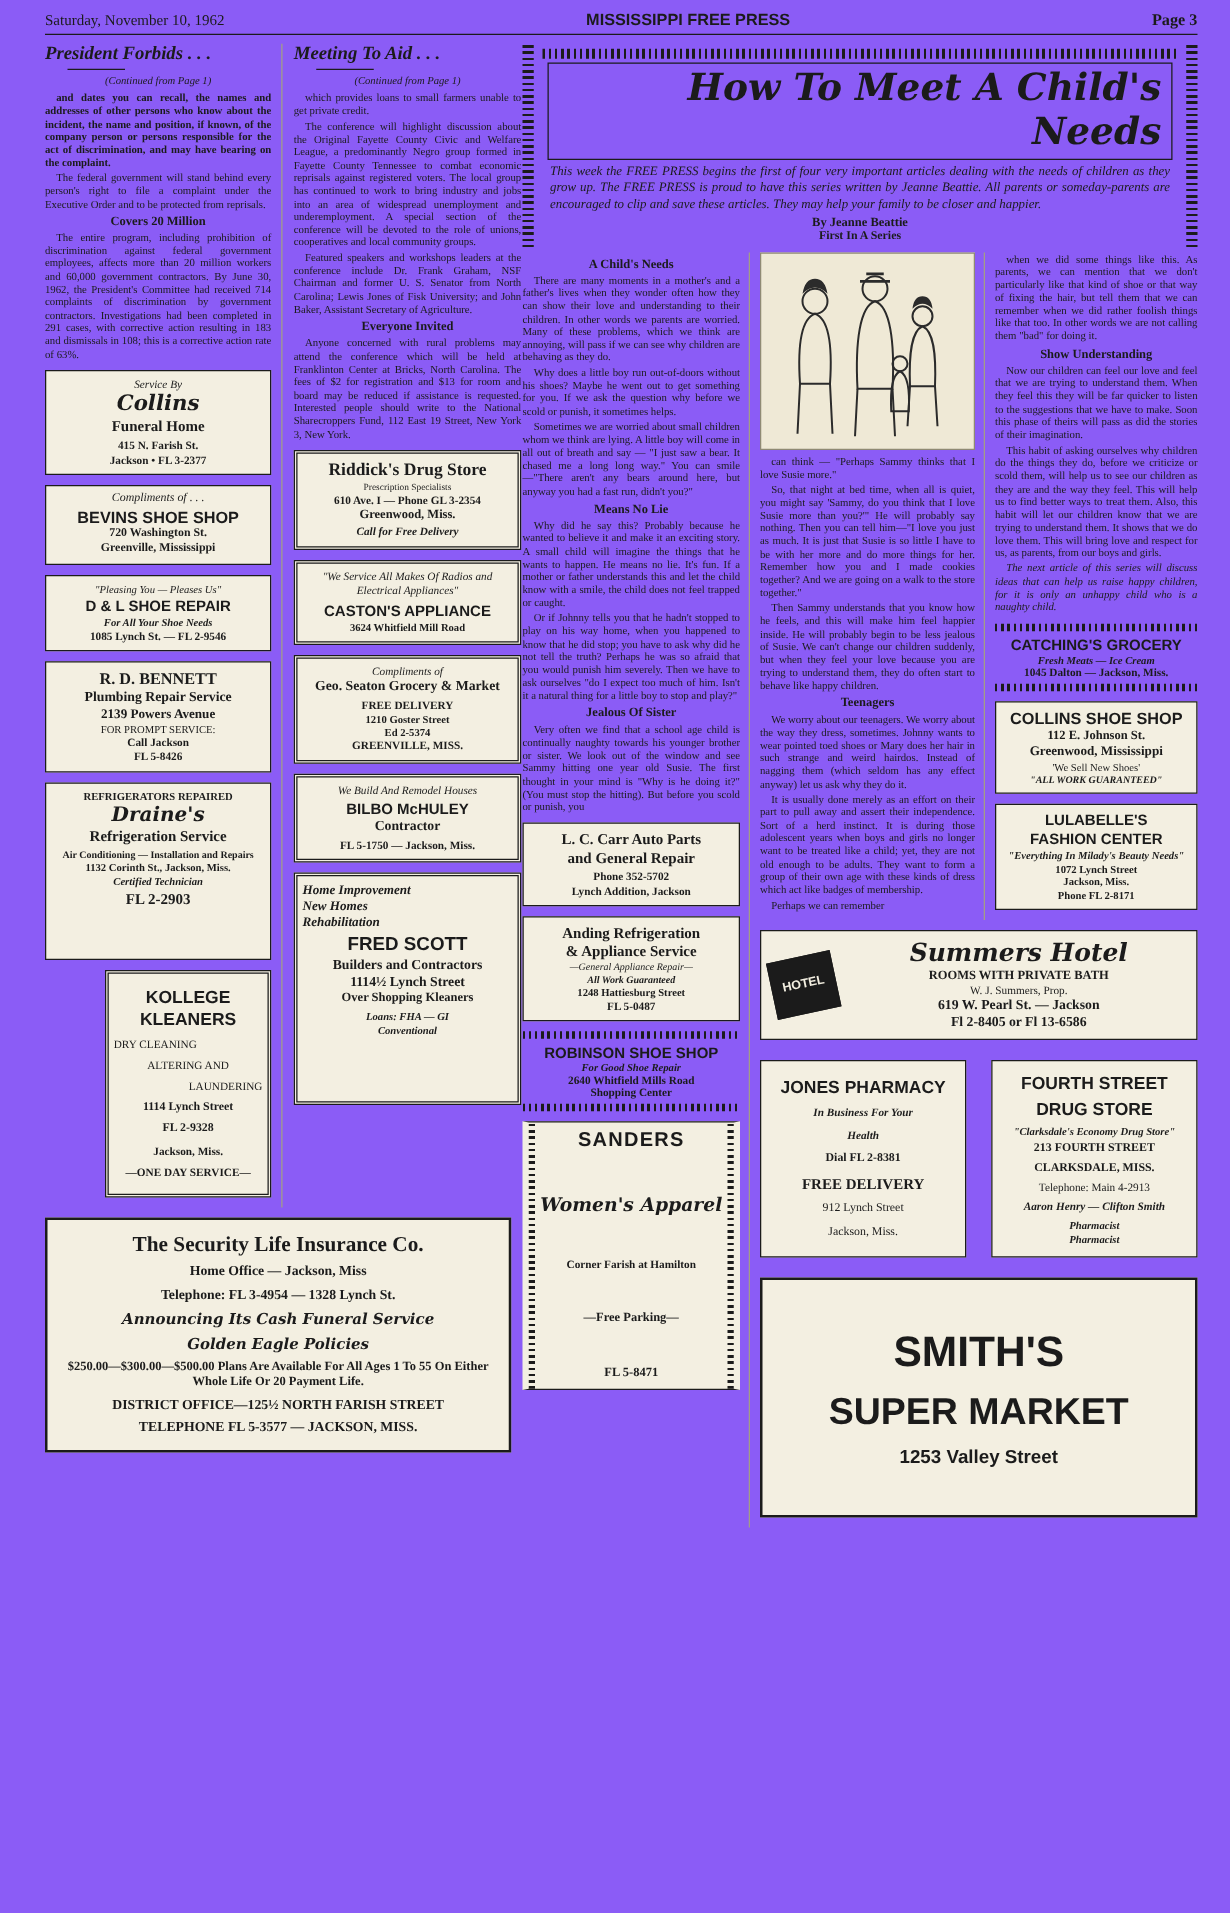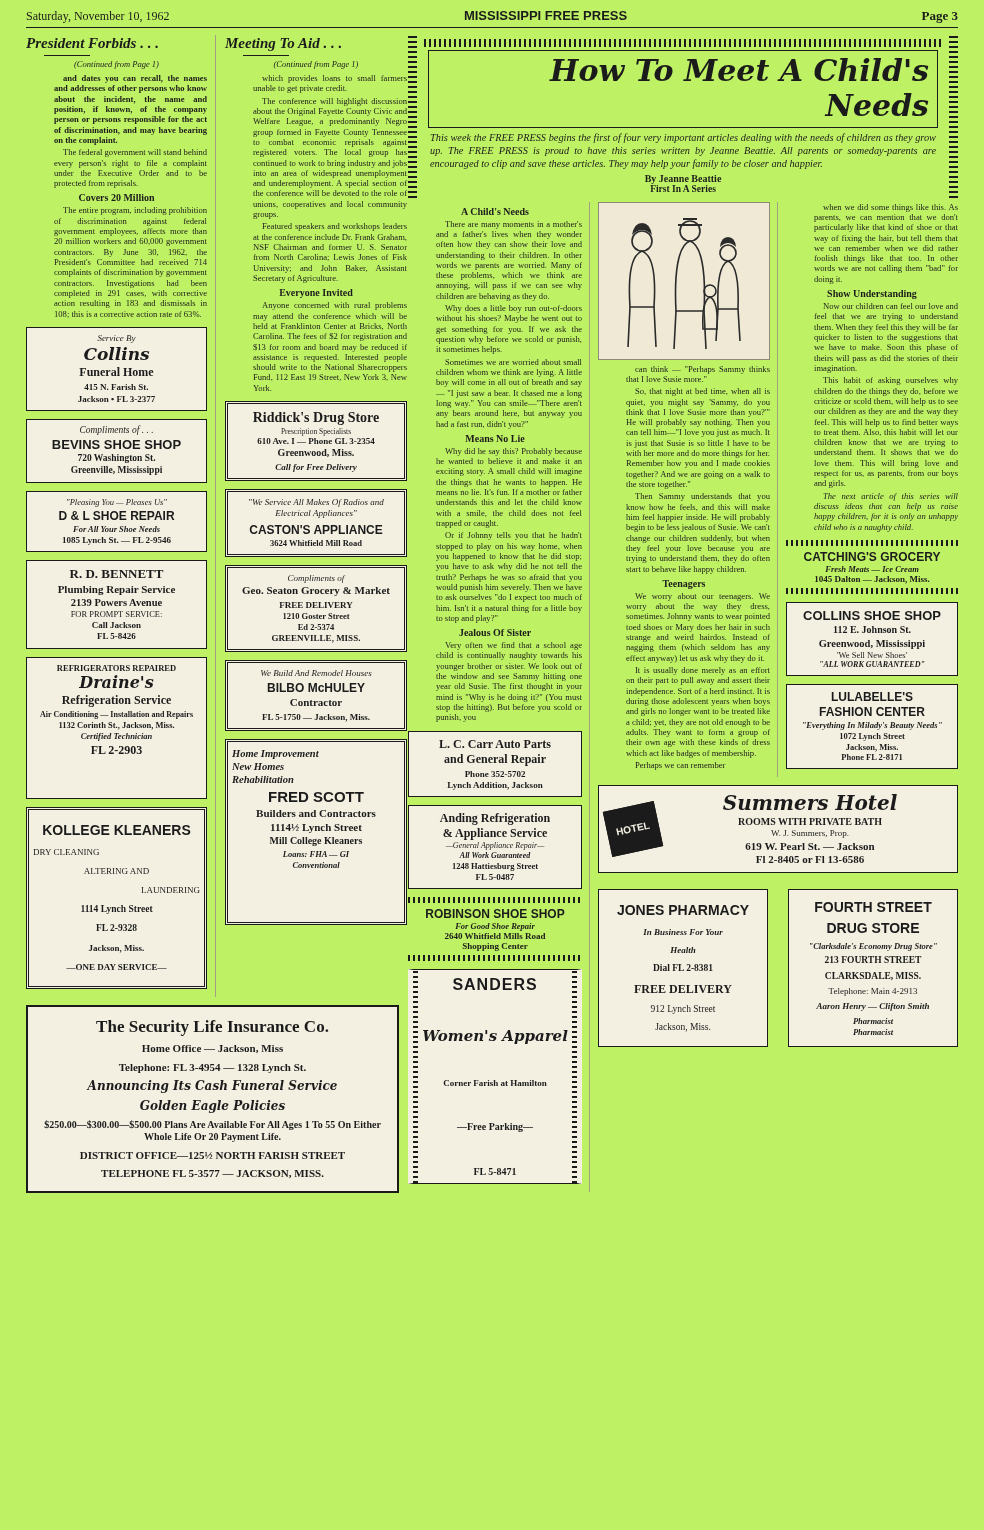--- a/index.html
+++ b/index.html
@@ -1,18 +1,18 @@
 <!DOCTYPE html>
 <html><head>
 <meta charset="utf-8">
 <style>
   * { margin:0; padding:0; box-sizing:border-box; }
   html,body { width:984px; }
   body { background:#d8d4c4; font-family:"Liberation Serif", serif; color:#1b1b1b; }
-  .page { width:984px; height:1530px; background:#bef264; overflow:hidden; padding:8px 26px 6px 26px; position:relative; }
+  .page { width:984px; height:1530px; background:#8b5cf6; overflow:hidden; padding:8px 26px 6px 36px; position:relative; }
 
   
   .b{font-weight:bold}.it{font-style:italic}.sans{font-family:"Liberation Sans",sans-serif}
   .script{font-family:"DejaVu Serif",serif;font-style:italic;font-weight:bold}
   .ctr{text-align:center}.lft{text-align:left}.rgt{text-align:right}
   .f7{font-size:7.5px}.f8{font-size:8px}.f85{font-size:8.5px}.f9{font-size:9px}.f95{font-size:9.5px}
   .f10{font-size:10px}.f105{font-size:10.5px}.f11{font-size:11px}.f12{font-size:12px}.f13{font-size:13px}
   .f14{font-size:14px}.f15{font-size:15px}.f16{font-size:16px}.f17{font-size:17px}.f20{font-size:20px}.f30{font-size:30px}.f34{font-size:34px}
   .mt2{margin-top:2px}.mt4{margin-top:4px}
 
@@ -20,21 +20,21 @@
   .content { display:flex; gap:9px; padding-top:7px; }
 
   .left-wrap{ width:373px; flex:none; }
   .left-cols{ display:flex; gap:9px; }
   .ncol{ width:182px; flex:none; }
   .ncol.first{ border-right:1px solid #a39e86; padding-right:8px; width:190px; }
 
   .art-title{ font-size:15px; font-weight:bold; font-style:italic; font-family:"Liberation Serif",serif; }
   .rule{ width:46px; border-top:1.2px solid #1b1b1b; margin:3px 0 3px 18px; }
   .cont{ font-style:italic; font-size:8.5px; text-align:center; margin:3px 0 4px; }
-  p.body{ font-size:8.6px; line-height:1.2; text-align:justify; text-indent:9px; margin-bottom:2px;margin-left:28px; }
+  p.body{ font-size:8.6px; line-height:1.2; text-align:justify; text-indent:9px; margin-bottom:2px; }
   .subhead{ font-weight:bold; font-size:10px; text-align:center; margin:4px 0 2px; }
 
   .ad{ border:1px solid #1b1b1b; padding:5px 4px; margin:8px 0; text-align:center; background:#f3efe1; }
   .ad.dbl{ border:3px double #1b1b1b; }
   .ad.thick{ border:2px solid #1b1b1b; }
   .ad > div{ line-height:1.25; }
 
   .row-split{ display:flex; justify-content:space-between; padding:0 4px;flex-direction:column; }
 
   .zz{ height:6px; background:repeating-linear-gradient(90deg,#1b1b1b 0 2px,transparent 2px 5px); margin:1px 0; }
@@ -66,21 +66,21 @@
   .jf-row .ad{ flex:1; min-height:158px; display:flex; flex-direction:column; justify-content:space-evenly; }
 
   .sanders-ad{ min-height:188px; display:flex; flex-direction:column; justify-content:space-evenly;
     border-left:5px solid transparent; border-right:5px solid transparent;
     background:
       repeating-linear-gradient(0deg,#1b1b1b 0 2px,transparent 2px 5px) left/5px 100% no-repeat,
       repeating-linear-gradient(0deg,#1b1b1b 0 2px,transparent 2px 5px) right/5px 100% no-repeat,
       #f3efe1; gap: 32px; }
   .smiths-ad{ min-height:192px; display:flex; flex-direction:column; justify-content:center; gap:8px; }
   .security-ad{ min-height:188px; display:flex; flex-direction:column; justify-content:space-evenly; }
-  .kollege-ad{ min-height:182px; display:flex; flex-direction:column; justify-content:space-evenly; }
+  .kollege-ad{ min-height:182px; display:flex; flex-direction:column; justify-content:space-evenly;margin-left:48px; }
   .fred-ad{ min-height:186px; }
   .draines-ad{ min-height:142px; }
   .ls{ letter-spacing:1px; }
 </style>
 </head>
 <body>
 
 <div class="page">
 
   <div class="masthead">
@@ -204,21 +204,21 @@
             <div class="b f9 mt2">FL 5-1750 — Jackson, Miss.</div>
           </div>
 
           <div class="ad dbl fred-ad">
             <div class="lft it b f105">Home Improvement</div>
             <div class="lft it b f105">New Homes</div>
             <div class="lft it b f105">Rehabilitation</div>
             <div class="b sans f15 mt2">FRED SCOTT</div>
             <div class="b f11">Builders and Contractors</div>
             <div class="b f11">1114½ Lynch Street</div>
-            <div class="b f10">Mill College Kleaners</div>
+            <div class="b f10">Over Shopping Kleaners</div>
             <div class="it b f85 mt2">Loans: FHA — GI</div>
             <div class="it b f85">Conventional</div>
           </div>
         </div>
       </div>
 
       <div class="ad thick security-ad">
         <div class="b f17">The Security Life Insurance Co.</div>
         <div class="b f11">Home Office — Jackson, Miss</div>
         <div class="b f11">Telephone: FL 3-4954 — 1328 Lynch St.</div>
@@ -397,18 +397,23 @@
               <div class="b f95">CLARKSDALE, MISS.</div>
               <div class="f9">Telephone: Main 4-2913</div>
               <div class="it b f9">Aaron Henry — Clifton Smith</div>
               <div class="row-split it b f85">
                 <span>Pharmacist</span>
                 <span>Pharmacist</span>
               </div>
             </div>
           </div>
 
+          <div class="ad thick smiths-ad">
+            <div class="b sans f34">SMITH'S</div>
+            <div class="b sans f30">SUPER MARKET</div>
+            <div class="b sans f15">1253 Valley Street</div>
+          </div>
 
         </div>
       </div>
     </div>
   </div>
 </div>
 
 </body></html>

